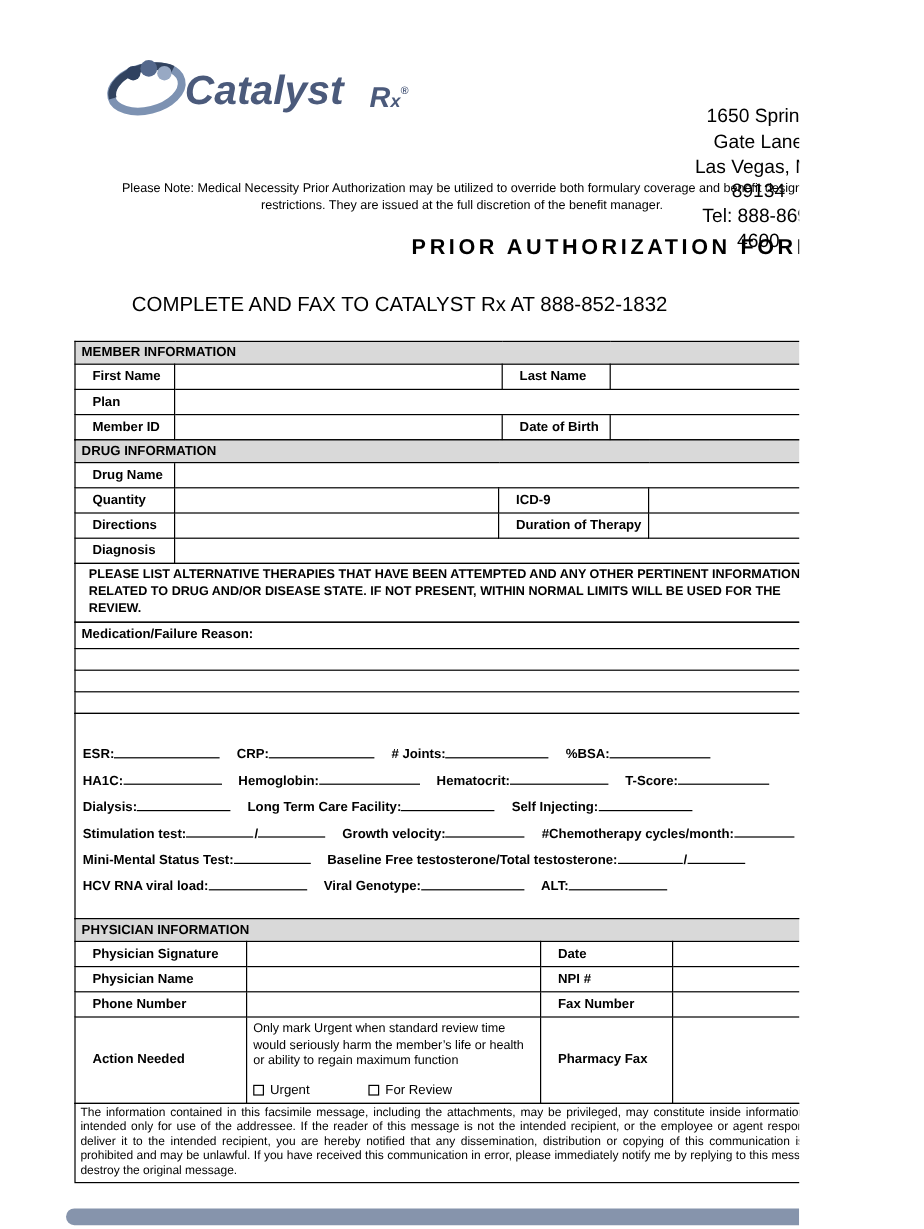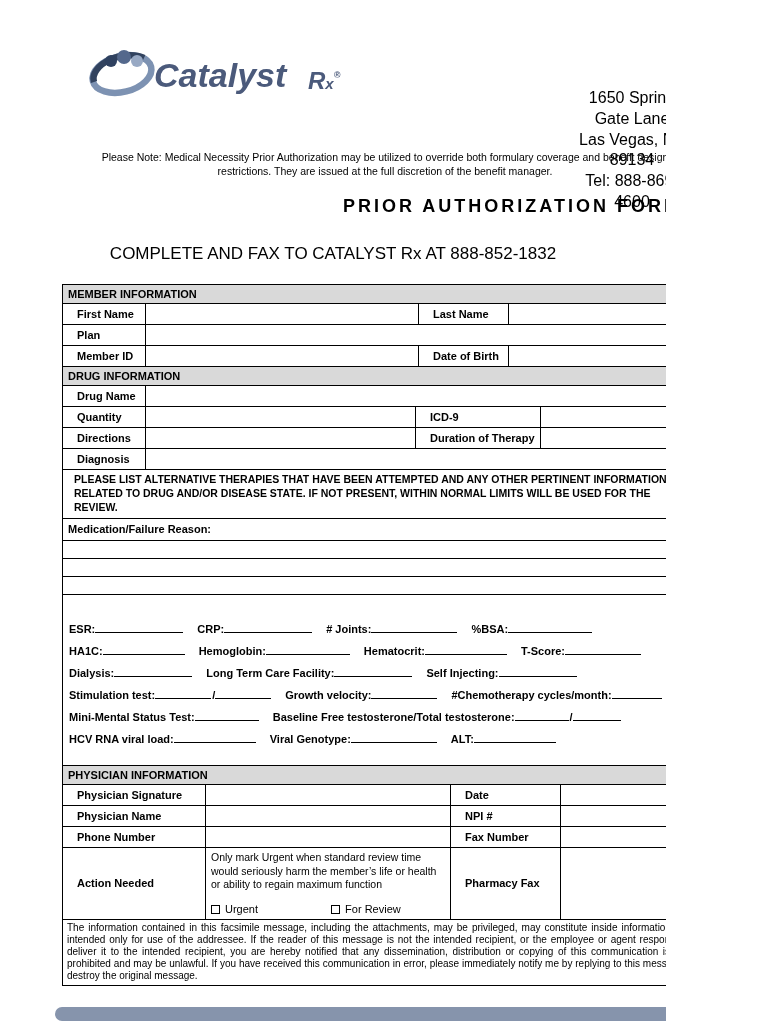--- a/index.html
+++ b/index.html
@@ -39,21 +39,21 @@
   .seg { display:inline-block; }
   .seg + .seg { margin-left:14px; }
   .seg.slash { margin-left:1px; }
   .seg-label { font-weight:bold; font-size:11px; }
   .blank { display:inline-block; border-bottom:1px solid #000; height:11px; vertical-align:baseline; }
 
   .actionrow td { height:72px; }
   .action-note { font-size:10.5px; line-height:1.3; }
   .cb-line { margin-top:11px; }
   .cb-item { display:inline-block; font-size:11px; }
-  .cb-item + .cb-item { margin-left:70px; }
+  .cb-item + .cb-item { margin-left:46px; }
   .cbox { display:inline-block; width:9px; height:9px; border:1px solid #000;
           margin-right:5px; vertical-align:-1px; background:#fff; }
 
   .disclaimer { margin-top:-1px; border:1px solid #000; font-size:10px; line-height:1.22;
                 padding:2px 4px; text-align:justify; }
 
   .bottom-bar { position:absolute; left:55px; right:0; bottom:3px; height:14px;
                 background:var(--bar, #8694ac); border-radius:8px 0 0 8px; }
 </style>
 </head>

